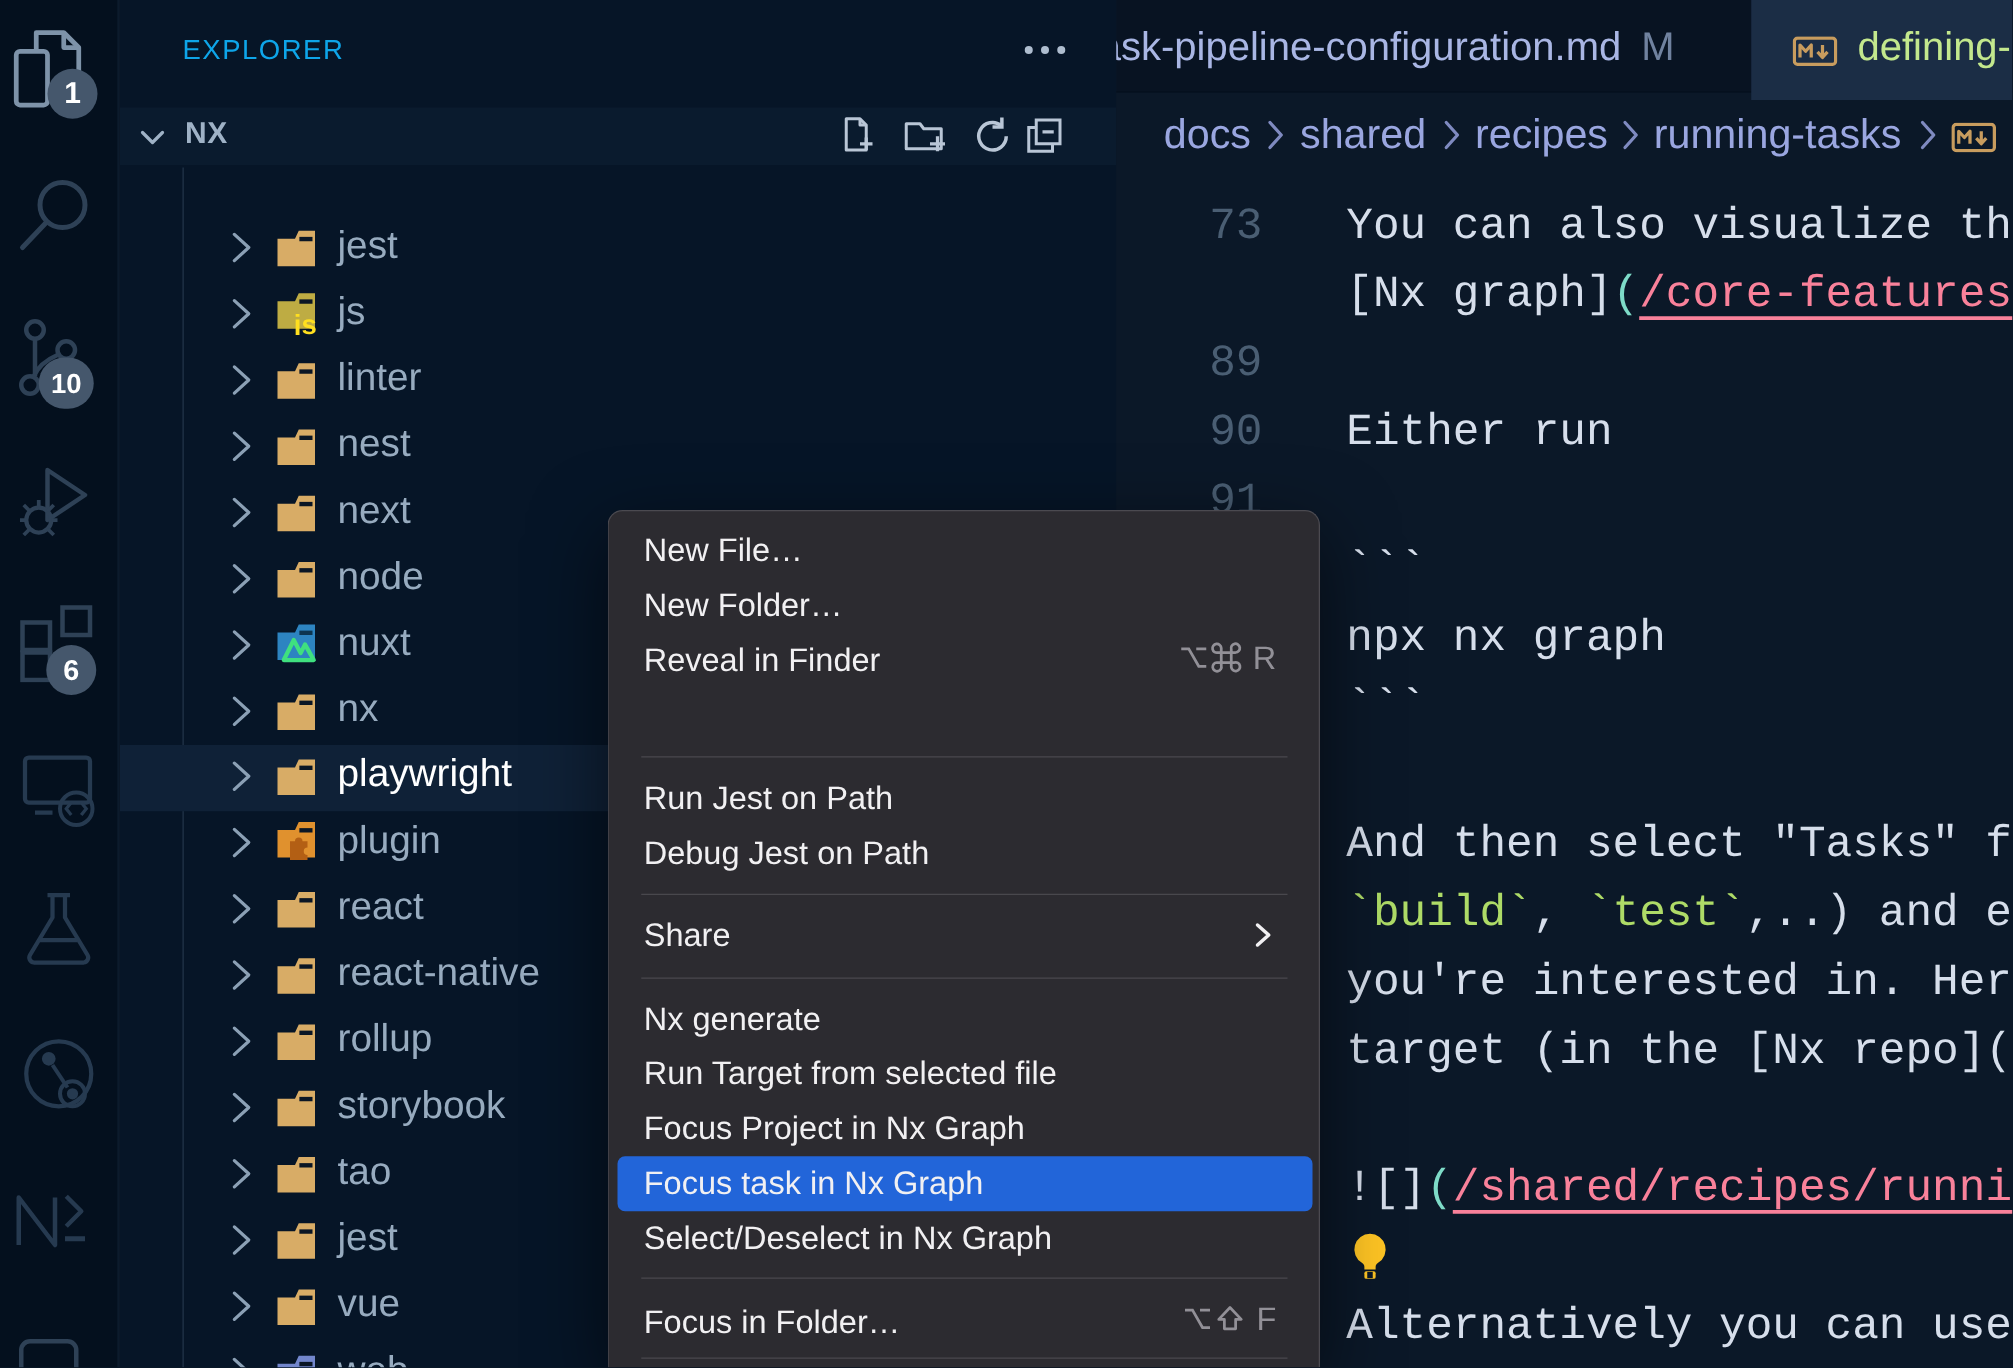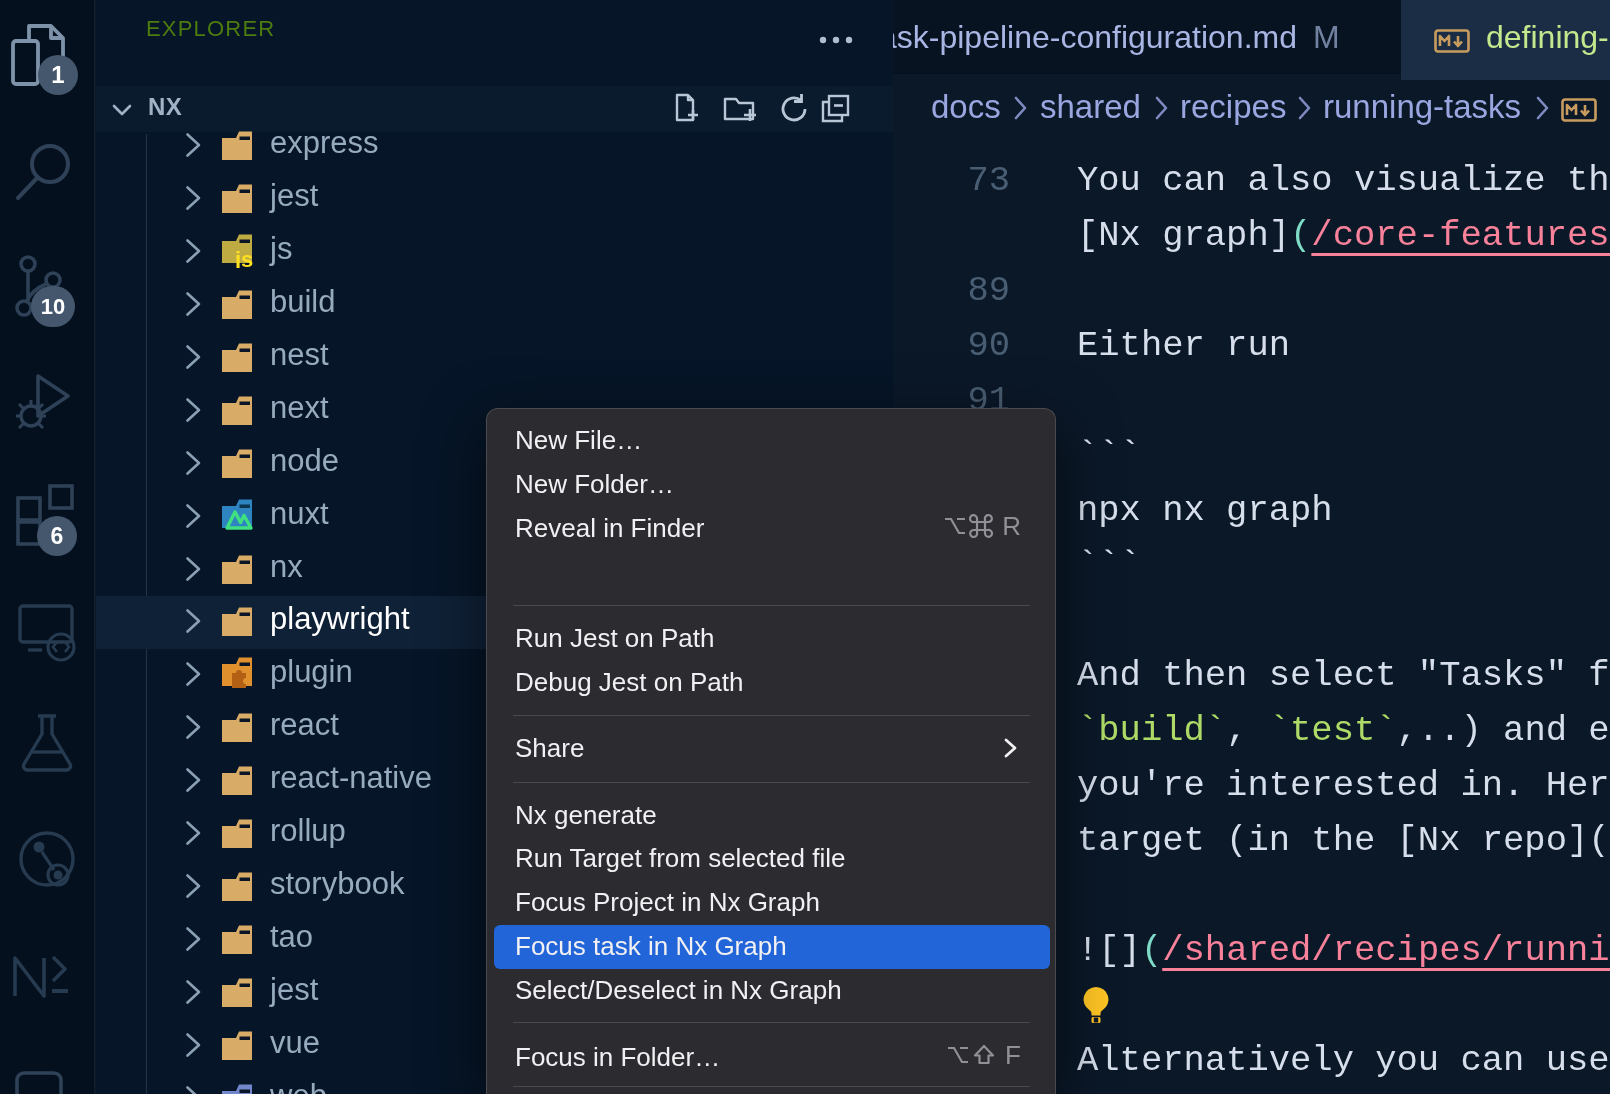--- a/index.html
+++ b/index.html
@@ -2,21 +2,21 @@
 <html><head>
 <meta charset="utf-8">
 <style>
   * { margin:0; padding:0; box-sizing:border-box; }
   html,body { width:1610px; height:1094px; overflow:hidden; background:#0b1828; font-family:"Liberation Sans",sans-serif; }
   .abs { position:absolute; }
   #stage { position:relative; width:1610px; height:1094px; overflow:hidden; }
   #actbar { left:0; top:0; width:95px; height:1094px; background:#04101e; border-right:1px solid #0f1f30; }
   .badge { position:absolute; background:#45576c; color:#fff; border-radius:50%; font-weight:700; text-align:center; }
   #sidebar { left:96px; top:0; width:797px; height:1094px; background:#061527; overflow:hidden; }
-  #sbtitle { left:50px; top:16px; font-size:22px; letter-spacing:1.2px; color:#4d7c0f; }
+  #sbtitle { left:50px; top:27px; font-size:22px; letter-spacing:1.2px; color:#0ea5e9; }
   .row { position:absolute; left:0; width:797px; height:53px; }
   .rowsel { background:#0f2137; }
   .chev { position:absolute; left:86px; top:12px; }
   .ficon { position:absolute; left:124px; }
   .rlabel { position:absolute; left:174px; top:5px; font-size:31px; color:#97abbf; white-space:pre; }
   .rlabelsel { color:#ffffff; }
   #indent { left:50px; top:134px; width:1px; height:960px; background:#22344a; }
   #editor { left:893px; top:0; width:717px; height:1094px; background:#0b1828; overflow:hidden; }
   #tabbar { position:absolute; left:0; top:0; width:717px; height:74px; background:#081322; border-bottom:1px solid #05101e; }
   #tab1label { position:absolute; left:-14px; top:19px; font-size:32px; color:#a9b6e4; white-space:pre; }
@@ -96,30 +96,20 @@
       </svg>
   </div>
   <div id="sidebar" class="abs">
     <div id="sbtitle" class="abs">EXPLORER</div>
     <div id="indent" class="abs"></div>
 <div class="abs" style="left:0;top:86px;width:797px;height:46px;background:#0a1b2e"></div>
 <svg class="abs" style="left:14px;top:98px" width="24" height="24" viewBox="0 0 24 24">
         <path d="M4 8 L12 16 L20 8" fill="none" stroke="#9fb2c6" stroke-width="2.6" stroke-linejoin="round" stroke-linecap="round"></path>
       </svg>
 <div class="abs" style="left:52px;top:93px;font-size:24px;font-weight:700;color:#9fb2c6;letter-spacing:.5px">NX</div>
-<div class="row" style="top:120.3px">
-        <span class="chev"><svg width="22" height="26" viewBox="0 0 22 26">
-            <path d="M5.5 2.5 L17 13 L5.5 23.5" fill="none" stroke="#8ba0b5" stroke-width="2.6" stroke-linejoin="round" stroke-linecap="round"></path>
-          </svg></span>
-        <span class="ficon" style="top:9px"><svg width="34" height="33" viewBox="0 0 34 33">
-            <path fill="#d8ac66" d="M2 9 L16 9 L19 2.5 L32 2.5 L32 31 L2 31 Z"></path>
-            <rect x="19.5" y="7.5" width="10.5" height="3.5" fill="#0a1625"></rect>
-          </svg></span>
-        <span class="rlabel">express</span>
-      </div>
 <div class="row" style="top:173.2px">
         <span class="chev"><svg width="22" height="26" viewBox="0 0 22 26">
             <path d="M5.5 2.5 L17 13 L5.5 23.5" fill="none" stroke="#8ba0b5" stroke-width="2.6" stroke-linejoin="round" stroke-linecap="round"></path>
           </svg></span>
         <span class="ficon" style="top:9px"><svg width="34" height="33" viewBox="0 0 34 33">
             <path fill="#d8ac66" d="M2 9 L16 9 L19 2.5 L32 2.5 L32 31 L2 31 Z"></path>
             <rect x="19.5" y="7.5" width="10.5" height="3.5" fill="#0a1625"></rect>
           </svg></span>
         <span class="rlabel">jest</span>
       </div>
@@ -135,21 +125,21 @@
         <span class="rlabel">js</span>
       </div>
 <div class="row" style="top:279.0px">
         <span class="chev"><svg width="22" height="26" viewBox="0 0 22 26">
             <path d="M5.5 2.5 L17 13 L5.5 23.5" fill="none" stroke="#8ba0b5" stroke-width="2.6" stroke-linejoin="round" stroke-linecap="round"></path>
           </svg></span>
         <span class="ficon" style="top:9px"><svg width="34" height="33" viewBox="0 0 34 33">
             <path fill="#d8ac66" d="M2 9 L16 9 L19 2.5 L32 2.5 L32 31 L2 31 Z"></path>
             <rect x="19.5" y="7.5" width="10.5" height="3.5" fill="#0a1625"></rect>
           </svg></span>
-        <span class="rlabel">build</span>
+        <span class="rlabel">linter</span>
       </div>
 <div class="row" style="top:331.9px">
         <span class="chev"><svg width="22" height="26" viewBox="0 0 22 26">
             <path d="M5.5 2.5 L17 13 L5.5 23.5" fill="none" stroke="#8ba0b5" stroke-width="2.6" stroke-linejoin="round" stroke-linecap="round"></path>
           </svg></span>
         <span class="ficon" style="top:9px"><svg width="34" height="33" viewBox="0 0 34 33">
             <path fill="#d8ac66" d="M2 9 L16 9 L19 2.5 L32 2.5 L32 31 L2 31 Z"></path>
             <rect x="19.5" y="7.5" width="10.5" height="3.5" fill="#0a1625"></rect>
           </svg></span>
         <span class="rlabel">nest</span>

